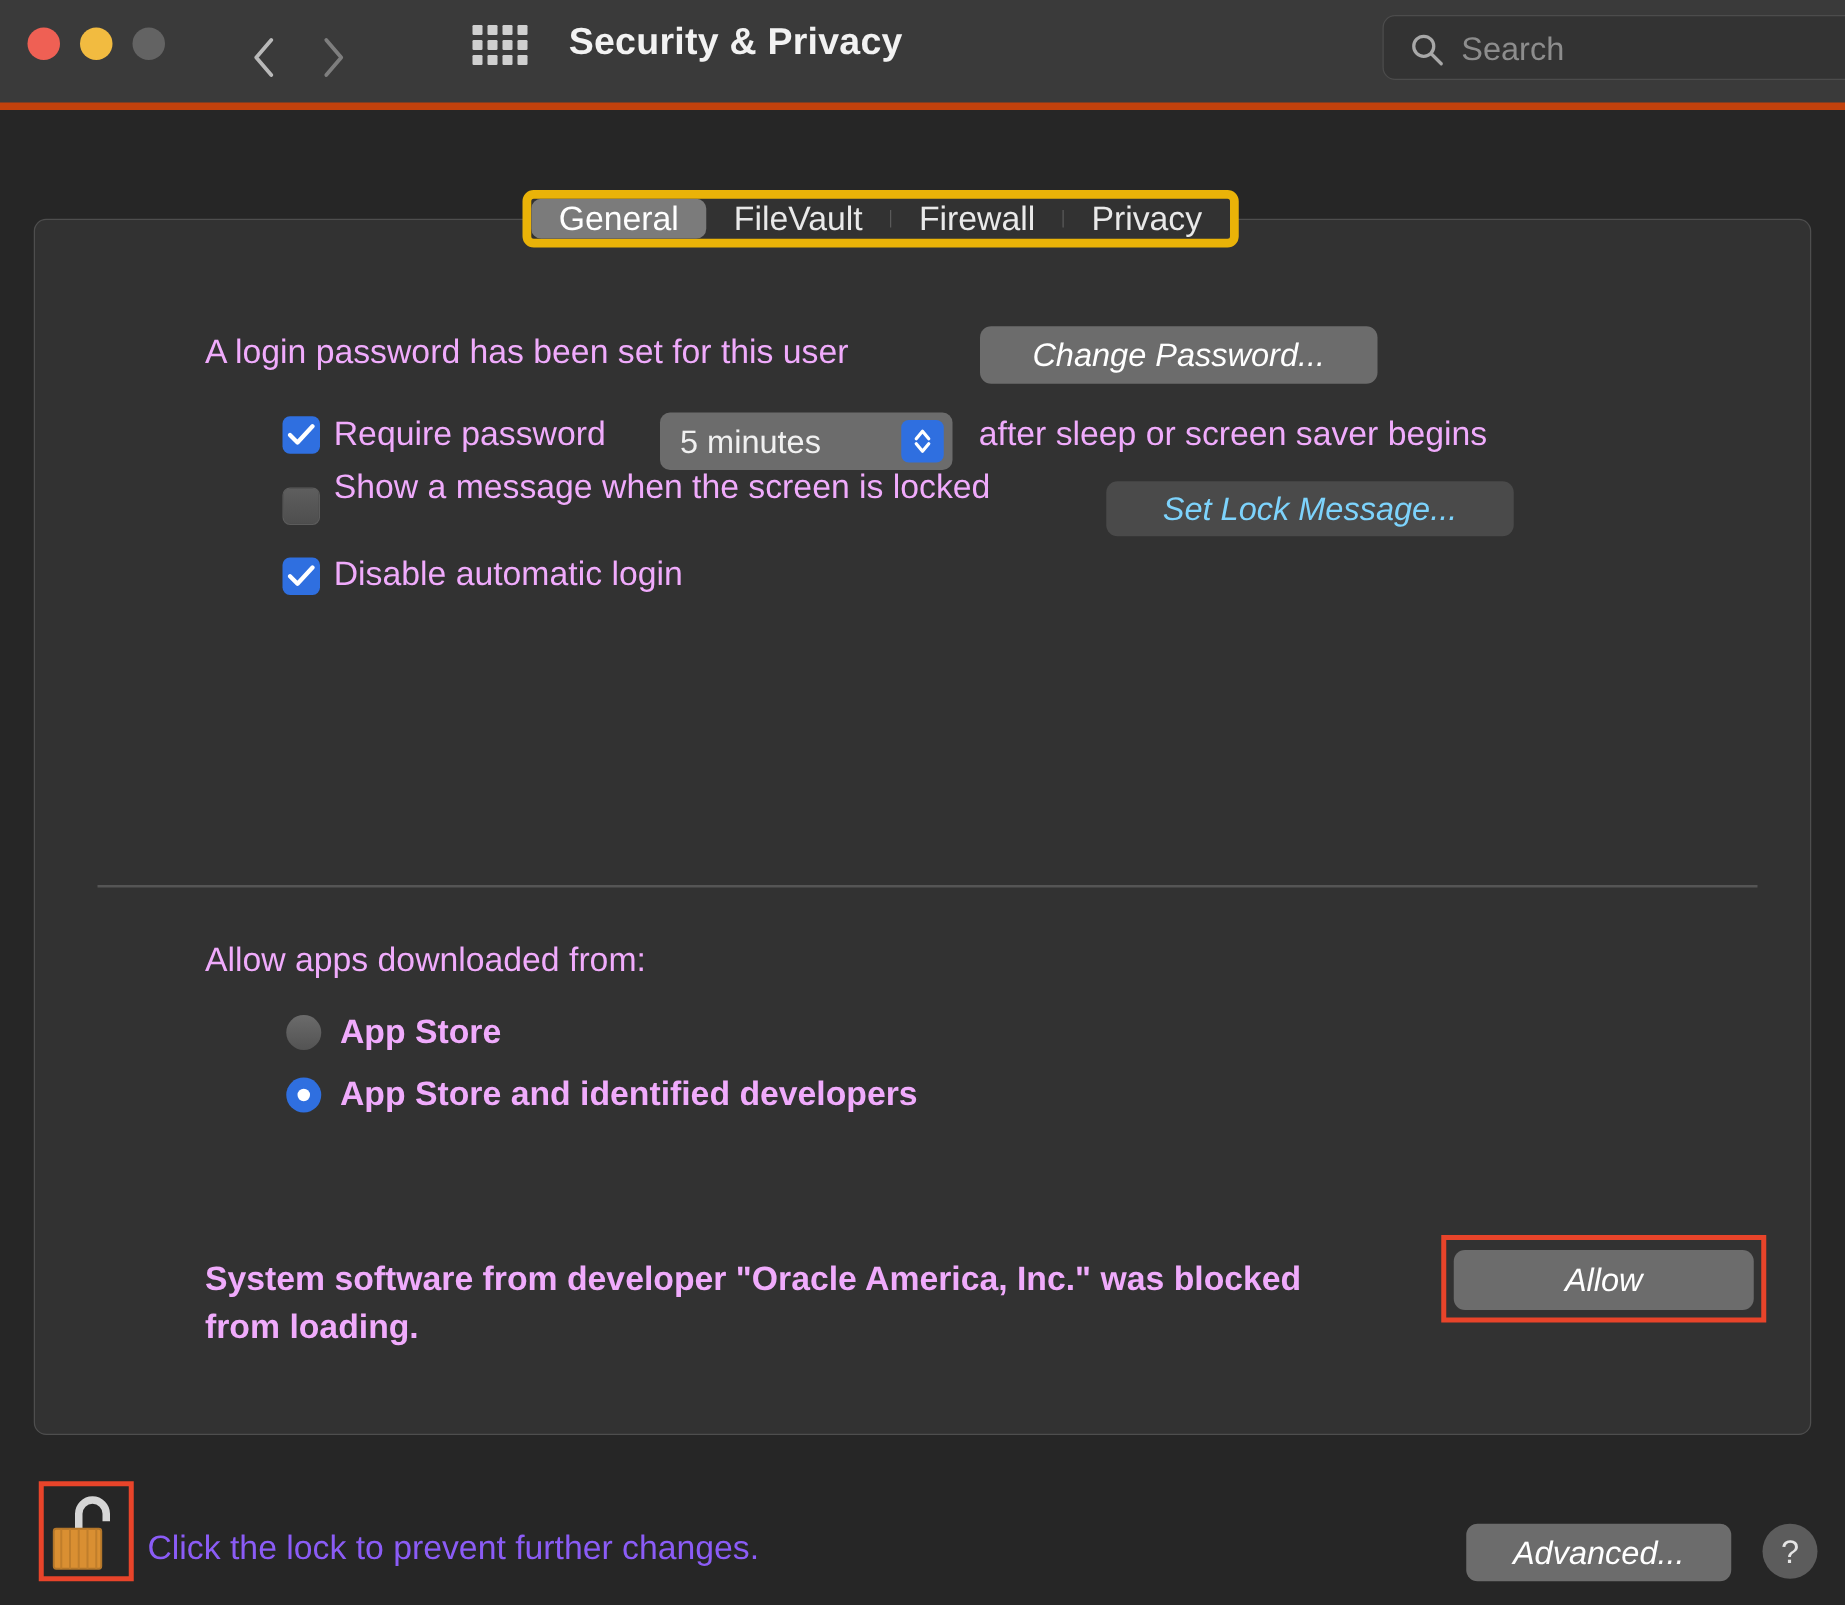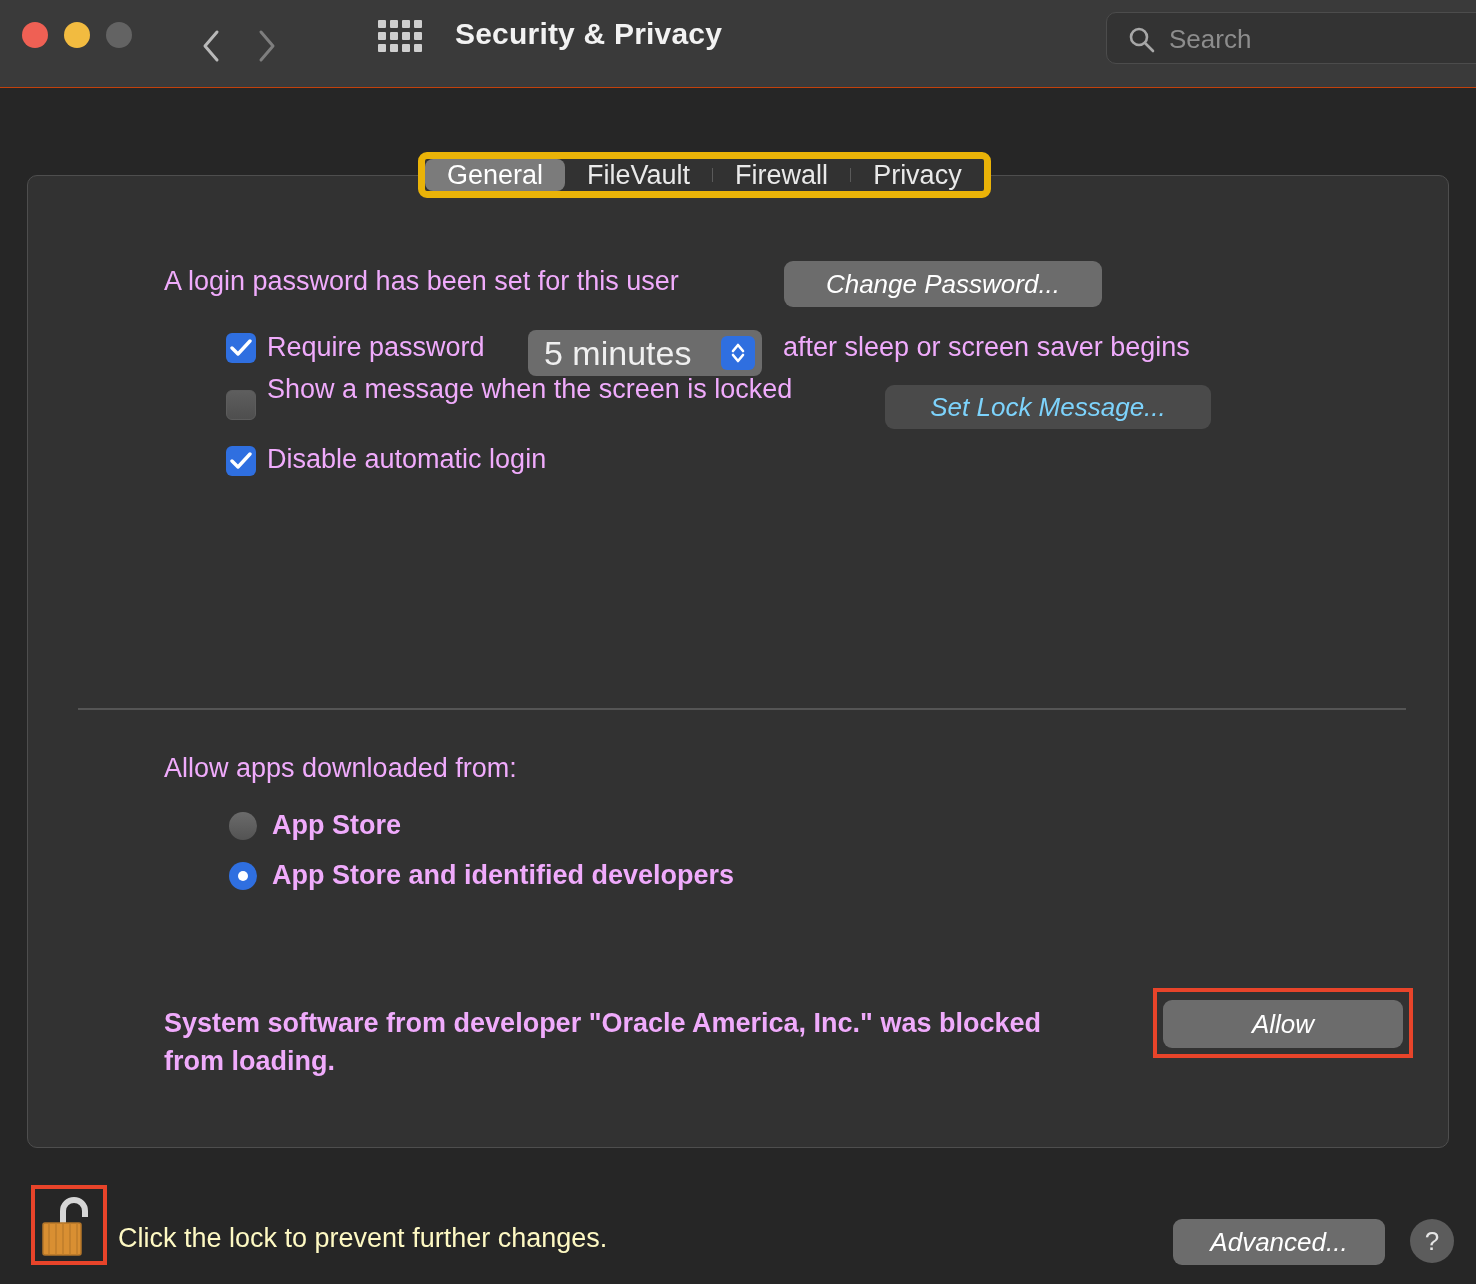--- a/index.html
+++ b/index.html
@@ -18,21 +18,21 @@
     background: #262626;
     overflow: hidden;
   }
 
   
   .titlebar {
     position: absolute;
     left: 0; top: 0;
     width: 1476px; height: 88px;
     background: #3a3a3a;
-    border-bottom: 1px solid #c2410c;
+    border-bottom: 6px solid #c2410c;
     box-sizing: border-box;
   }
   .traffic {
     position: absolute;
     left: 22px; top: 22px;
     display: flex;
     gap: 16px;
     align-items: center;
   }
   .dot {
@@ -186,21 +186,21 @@
   .checkbox svg { position: absolute; left: 4px; top: 5px; }
 
   .popup {
     position: absolute;
     background: #6c6c6c;
     border-radius: 8px;
     display: flex;
     align-items: center;
   }
   .popup .label {
-    font-size: 34px;
+    font-size: 26px;
     color: #f0f0f0;
     margin-left: 16px;
   }
   .popup .stepper {
     position: absolute;
     right: 7px; top: 6px;
     width: 34px; height: 34px;
     background: #2f6fe0;
     border-radius: 6px;
     display: flex;
@@ -248,21 +248,21 @@
     width: 76px; height: 80px;
   }
   .lock-icon {
     position: absolute;
     left: 8px; top: 6px;
   }
   .bottom-text {
     position: absolute;
     left: 118px; top: 1223px;
     font-size: 27px;
-    color: #fef9c3;
+    color: #8b5cf6;
   }
   .help-btn {
     position: absolute;
     left: 1410px; top: 1219px;
     width: 44px; height: 44px;
     border-radius: 50%;
     background: #5c5c5c;
     color: #e6e6e6;
     font-size: 26px;
     display: flex;

